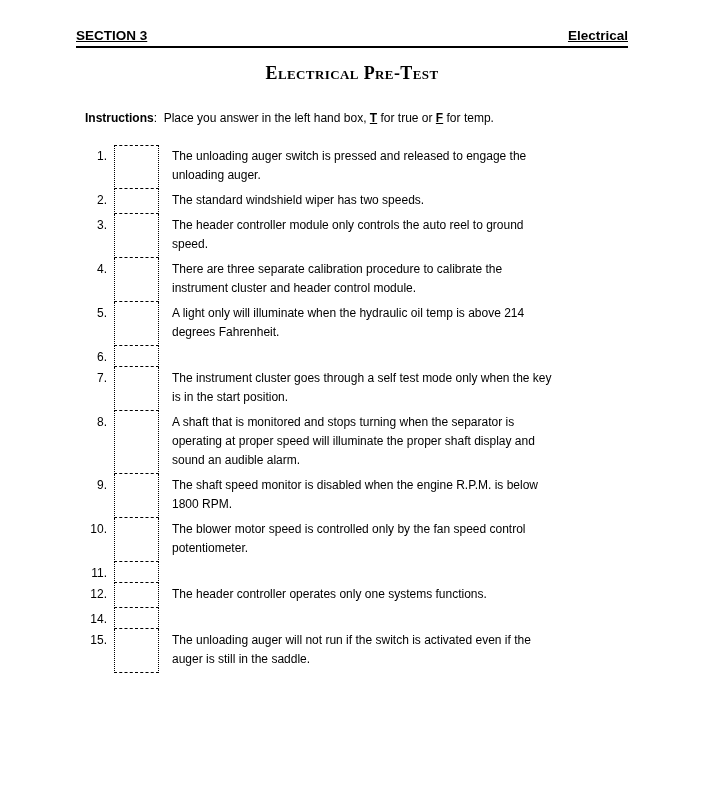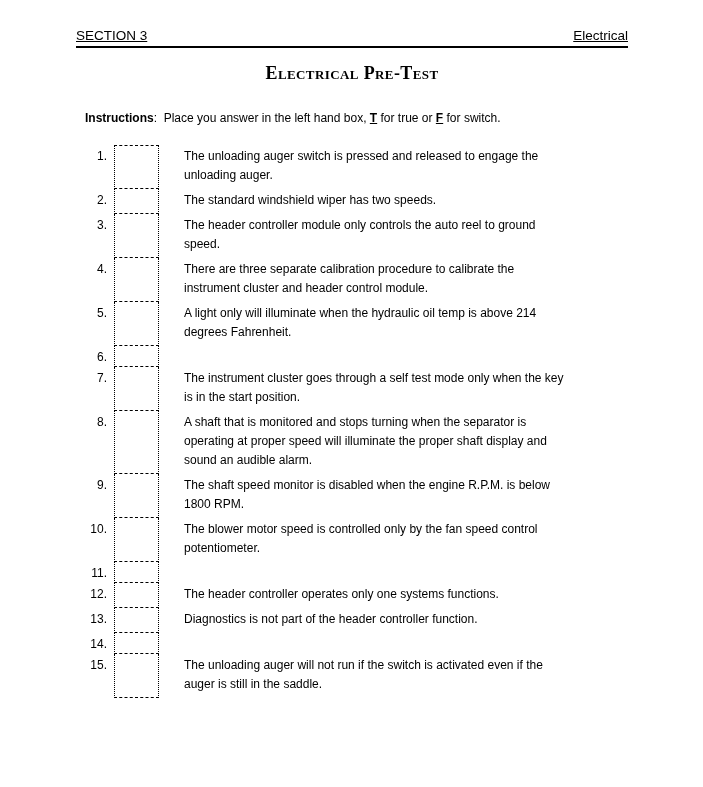--- a/index.html
+++ b/index.html
@@ -17,21 +17,21 @@
 
   
   .doc-header {
     display: flex;
     justify-content: space-between;
     align-items: flex-end;
     border-bottom: 2.5px solid #000;
     padding-bottom: 3px;
   }
   .doc-header span {
-    font-weight: normal;
+    font-weight: bold;
     font-size: 13.5px;
     text-decoration: underline;
   }
 
   
   .doc-title {
     text-align: center;
     margin-top: 15px;
     font-family: "Liberation Serif", serif;
     font-weight: bold;
@@ -79,41 +79,41 @@
     border-bottom: 1px dashed #000;
     background: #fff;
     cursor: text;
     font-size: 12px;
     text-align: center;
   }
   .q-row:first-child .q-box {
     border-top: 1px dashed #000;
   }
   .q-text {
-    margin-left: 25px;
+    margin-left: 13px;
     padding: 2px 0 4px 0;
     font-size: 12px;
     line-height: 19px;
     white-space: pre-line;
     max-width: 456px;
   }
 </style>
 </head>
 <body>
 
 <div class="page">
 
   <div class="doc-header">
     <span>SECTION 3</span>
     <span>Electrical</span>
   </div>
 
   <div class="doc-title">Electrical Pre-Test</div>
 
-  <div class="instructions"><span class="bold">Instructions</span><span>:  </span><span>Place you answer in the left hand box, </span><span class="tf">T</span><span> for true or </span><span class="tf">F</span><span> for switch.</span></div>
+  <div class="instructions"><span class="bold">Instructions</span><span>:  </span><span>Place you answer in the left hand box, </span><span class="tf">T</span><span> for true or </span><span class="tf">F</span><span> for temp.</span></div>
 
   <div class="question-list">
   <div class="q-row">
     <div class="q-num">1.</div>
     <div class="q-box"></div>
     <div class="q-text">The unloading auger switch is pressed and released to engage the
 unloading auger.</div>
   </div>
 
   <div class="q-row">
@@ -181,25 +181,20 @@
     <div class="q-num">11.</div>
     <div class="q-box"></div>
   </div>
 
   <div class="q-row">
     <div class="q-num">12.</div>
     <div class="q-box"></div>
     <div class="q-text">The header controller operates only one systems functions.</div>
   </div>
 
-  <div class="q-row">
-    <div class="q-num">13.</div>
-    <div class="q-box"></div>
-    <div class="q-text">Diagnostics is not part of the header controller function.</div>
-  </div>
 
   <div class="q-row">
     <div class="q-num">14.</div>
     <div class="q-box"></div>
   </div>
 
   <div class="q-row">
     <div class="q-num">15.</div>
     <div class="q-box"></div>
     <div class="q-text">The unloading auger will not run if the switch is activated even if the

